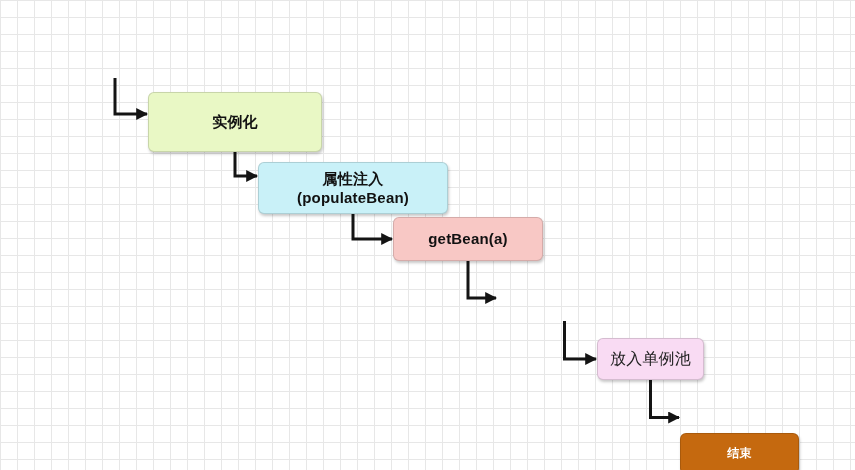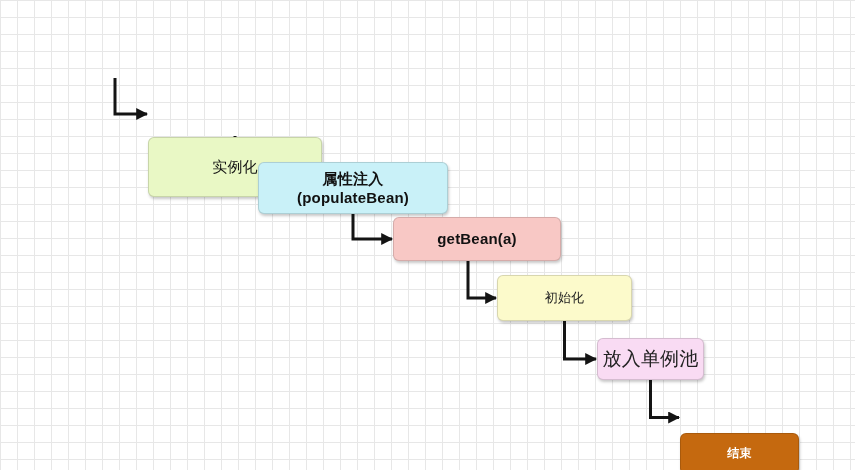--- a/index.html
+++ b/index.html
@@ -56,32 +56,29 @@
           <path d="M0,0 L10,5 L0,10 Z" fill="#141414"></path>
         </marker>
       </defs>
       <path d="M115,78 L115,114 L147,114" fill="none" stroke="#141414" stroke-width="3" stroke-linejoin="miter" marker-end="url(#arrowhead)"></path>
       <path d="M235,136 L235,176 L257,176" fill="none" stroke="#141414" stroke-width="3" stroke-linejoin="miter" marker-end="url(#arrowhead)"></path>
       <path d="M353,202 L353,239 L392,239" fill="none" stroke="#141414" stroke-width="3" stroke-linejoin="miter" marker-end="url(#arrowhead)"></path>
       <path d="M468,261 L468,298 L496,298" fill="none" stroke="#141414" stroke-width="3" stroke-linejoin="miter" marker-end="url(#arrowhead)"></path>
       <path d="M564.5,321 L564.5,359 L596,359" fill="none" stroke="#141414" stroke-width="3" stroke-linejoin="miter" marker-end="url(#arrowhead)"></path>
       <path d="M650.5,380 L650.5,417.5 L679,417.5" fill="none" stroke="#141414" stroke-width="3" stroke-linejoin="miter" marker-end="url(#arrowhead)"></path>
     </svg>
-    <div class="node" style="left: 148px; top: 92px; width: 174px; height: 60px; background: rgb(233, 248, 197); color: rgb(17, 17, 17); font-weight: 400; font-size: 15px; margin-top: 45px;">
+    <div class="node" style="left: 148px; top: 92px; width: 174px; height: 60px; background: rgb(233, 248, 197); color: rgb(17, 17, 17); font-weight: 700; font-size: 15px;">
       <span class="label">实例化</span>
     </div>
     <div class="node" style="left: 258px; top: 150px; width: 190px; height: 52px; background: rgb(201, 241, 248); color: rgb(17, 17, 17); font-weight: 700; font-size: 15px; margin-top: 12px;">
       <span class="label">属性注入
 (populateBean)</span>
     </div>
-    <div class="node" style="left: 393px; top: 217px; width: 168px; height: 44px; background: rgb(248, 200, 197); color: rgb(17, 17, 17); font-weight: 700; font-size: 15px;">
+    <div class="node" style="left: 393px; top: 217px; width: 150px; height: 44px; background: rgb(248, 200, 197); color: rgb(17, 17, 17); font-weight: 700; font-size: 15px;">
       <span class="label">getBean(a)</span>
     </div>
-    <div class="node" style="left: 497px; top: 275px; width: 135px; height: 46px; background: rgb(252, 250, 203); color: rgb(34, 34, 34); font-weight: 400; font-size: 13px;">
-      <span class="label">初始化</span>
-    </div>
-    <div class="node" style="left: 597px; top: 338px; width: 107px; height: 42px; background: rgb(249, 219, 243); color: rgb(34, 34, 34); font-weight: 400; font-size: 19px;">
+    <div class="node" style="left: 597px; top: 338px; width: 107px; height: 42px; background: rgb(249, 219, 243); color: rgb(34, 34, 34); font-weight: 400; font-size: 16px;">
       <span class="label">放入单例池</span>
     </div>
     <div class="node" style="left: 680px; top: 397px; width: 119px; height: 41px; background: rgb(197, 105, 15); color: rgb(255, 255, 255); font-weight: 700; font-size: 12px; margin-top: 36px;">
       <span class="label">结束</span>
     </div>
   </div>
 
 </body></html>

